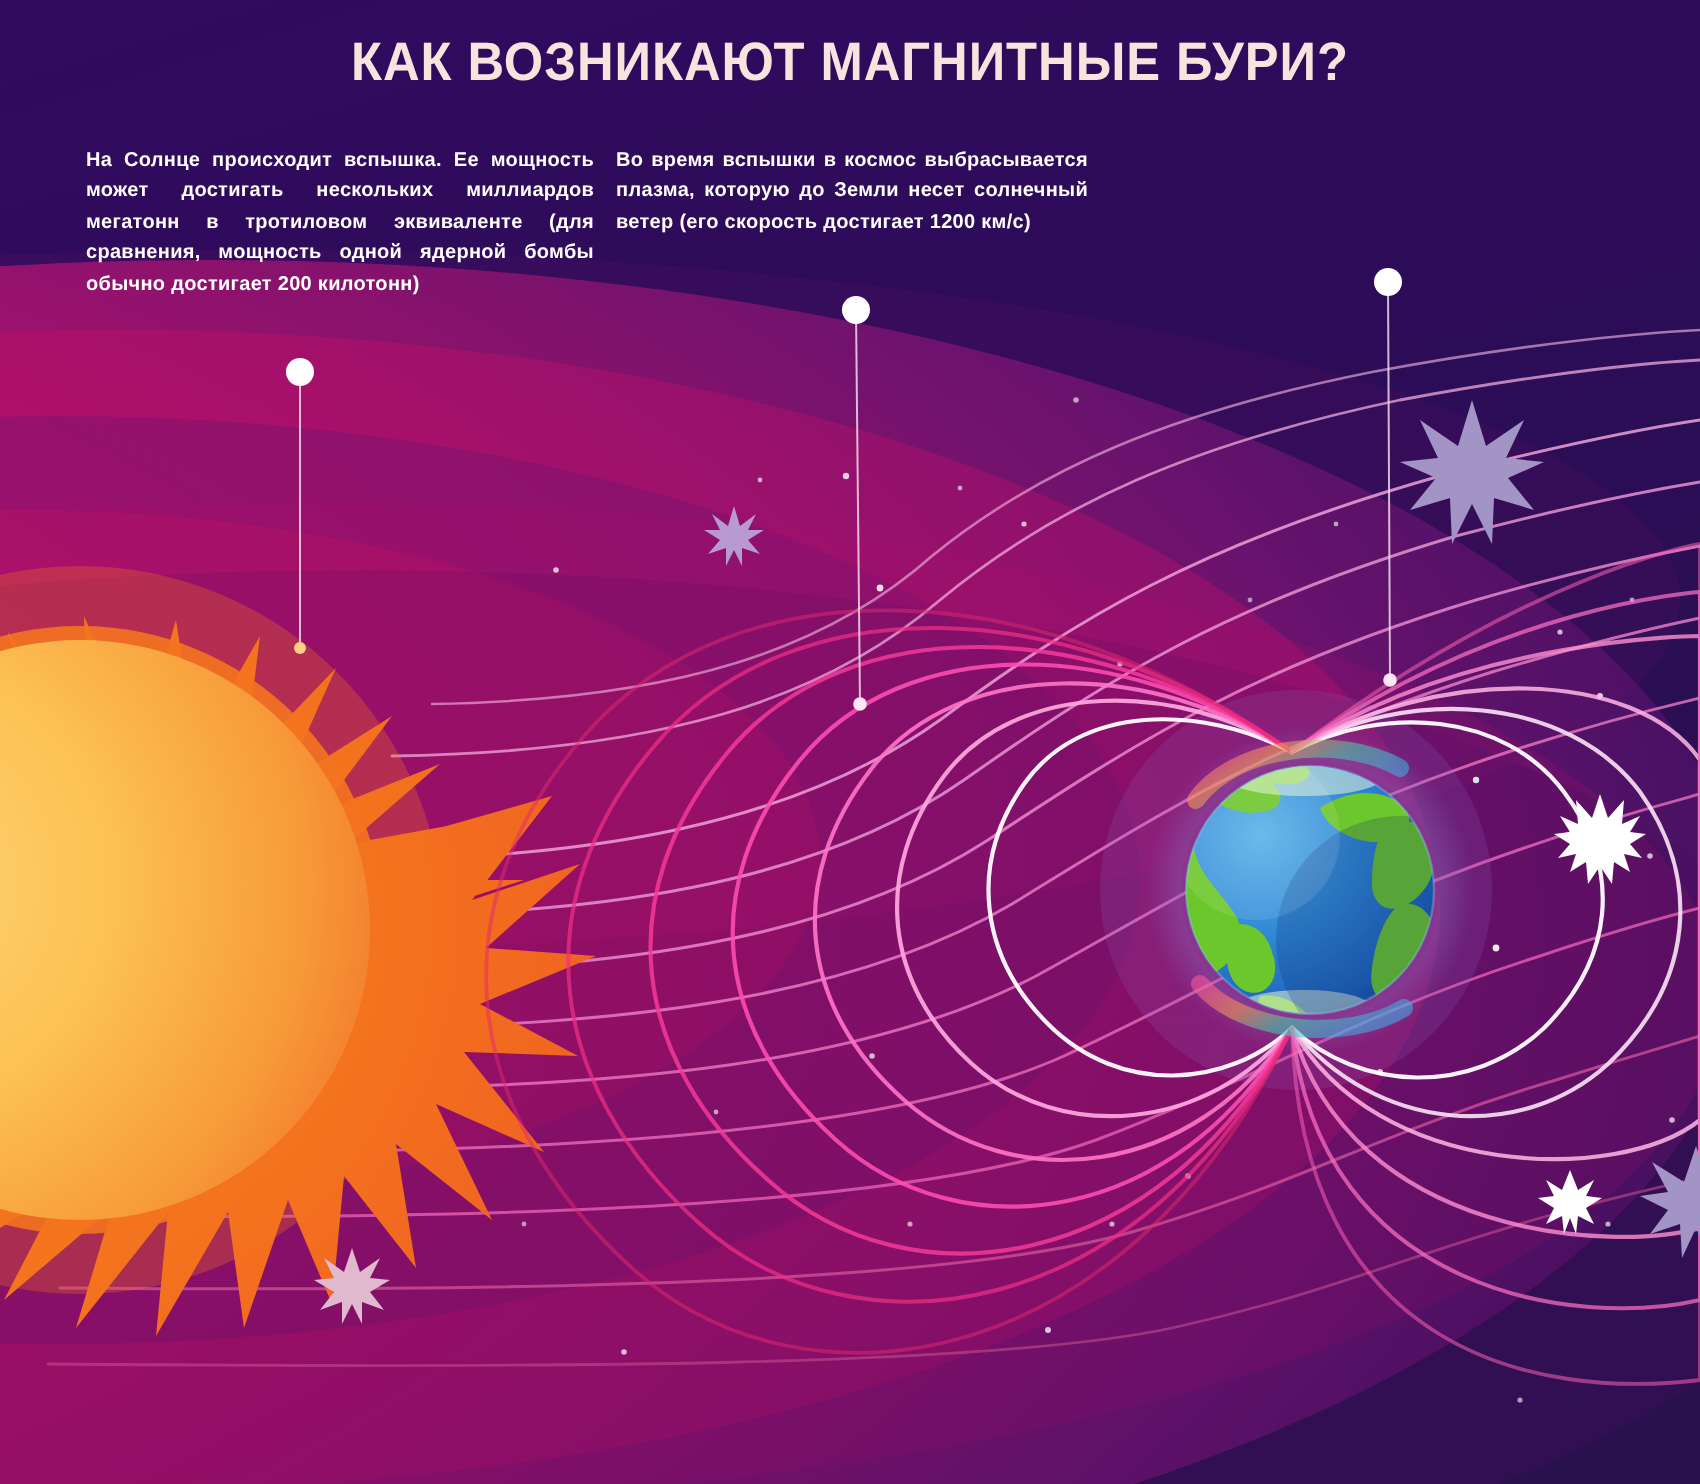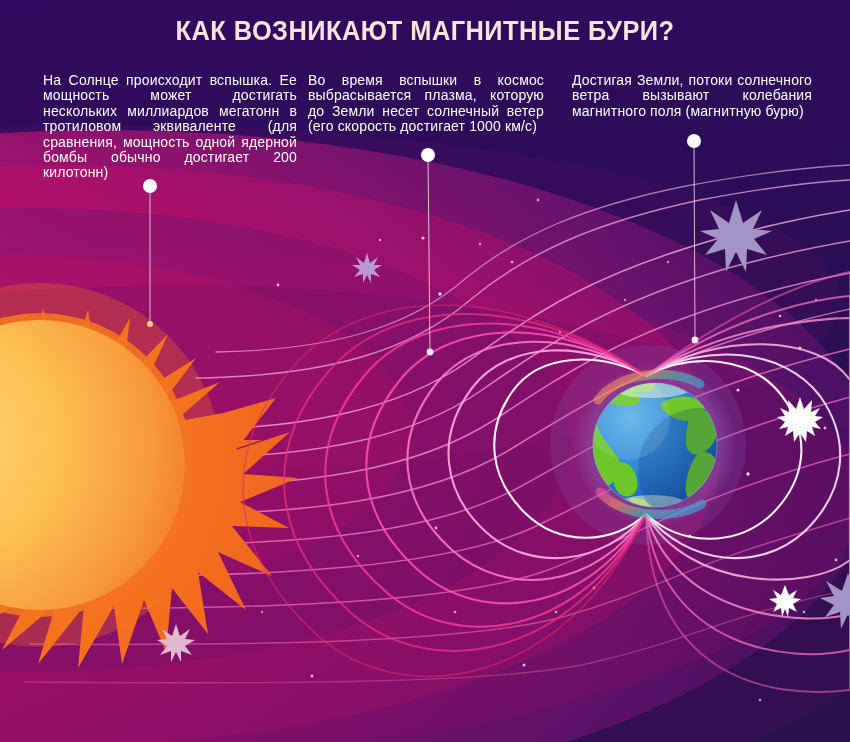--- a/index.html
+++ b/index.html
@@ -39,22 +39,22 @@
     letter-spacing: 0.5px;
     color: #f7e4de;
     transform: scaleX(0.94);
     transform-origin: 50% 50%;
     white-space: nowrap;
   }
   .note {
     position: absolute;
     color: #ffffff;
     font-family: "Liberation Sans", sans-serif;
-    font-size: 14px;
-    font-weight: normal;
+    font-size: 10px;
+    font-weight: bold;
     line-height: 15.4px;
     text-align: justify;
     text-justify: inter-word;
     letter-spacing: 0.15px;
   }
   .note-1 { left: 43px;  top: 73px;  width: 254px; }
   .note-2 { left: 308px; top: 73px;  width: 236px; }
   .note-3 { left: 572px; top: 73px;  width: 240px; }
 </style>
 </head>
@@ -319,17 +319,16 @@
         <circle cx="695" cy="340" r="3.4" fill="#ffe6f4"></circle>
       </g>
 
     </g>
   </svg>
 
   <div id="overlay">
     <div class="title">КАК ВОЗНИКАЮТ МАГНИТНЫЕ БУРИ?</div>
 
     <div class="note note-1">На Солнце происходит вспышка. Ее мощность может достигать нескольких миллиардов мегатонн в тротиловом эквиваленте (для сравнения, мощность одной ядерной бомбы обычно достигает 200 килотонн)</div>
-    <div class="note note-2">Во время вспышки в космос выбрасывается плазма, которую до Земли несет солнечный ветер (его скорость достигает 1000 км/с)</div>
-    <div class="note note-3">Достигая Земли, потоки солнечного ветра вызывают колебания магнитного поля (магнитную бурю)</div>
+    <div class="note note-2">Во время вспышки в космос выбрасывается плазма, которую до Земли несет солнечный ветер (его скорость достигает 1200 км/с)</div>
   </div>
 
 </div>
 
 </body></html>

